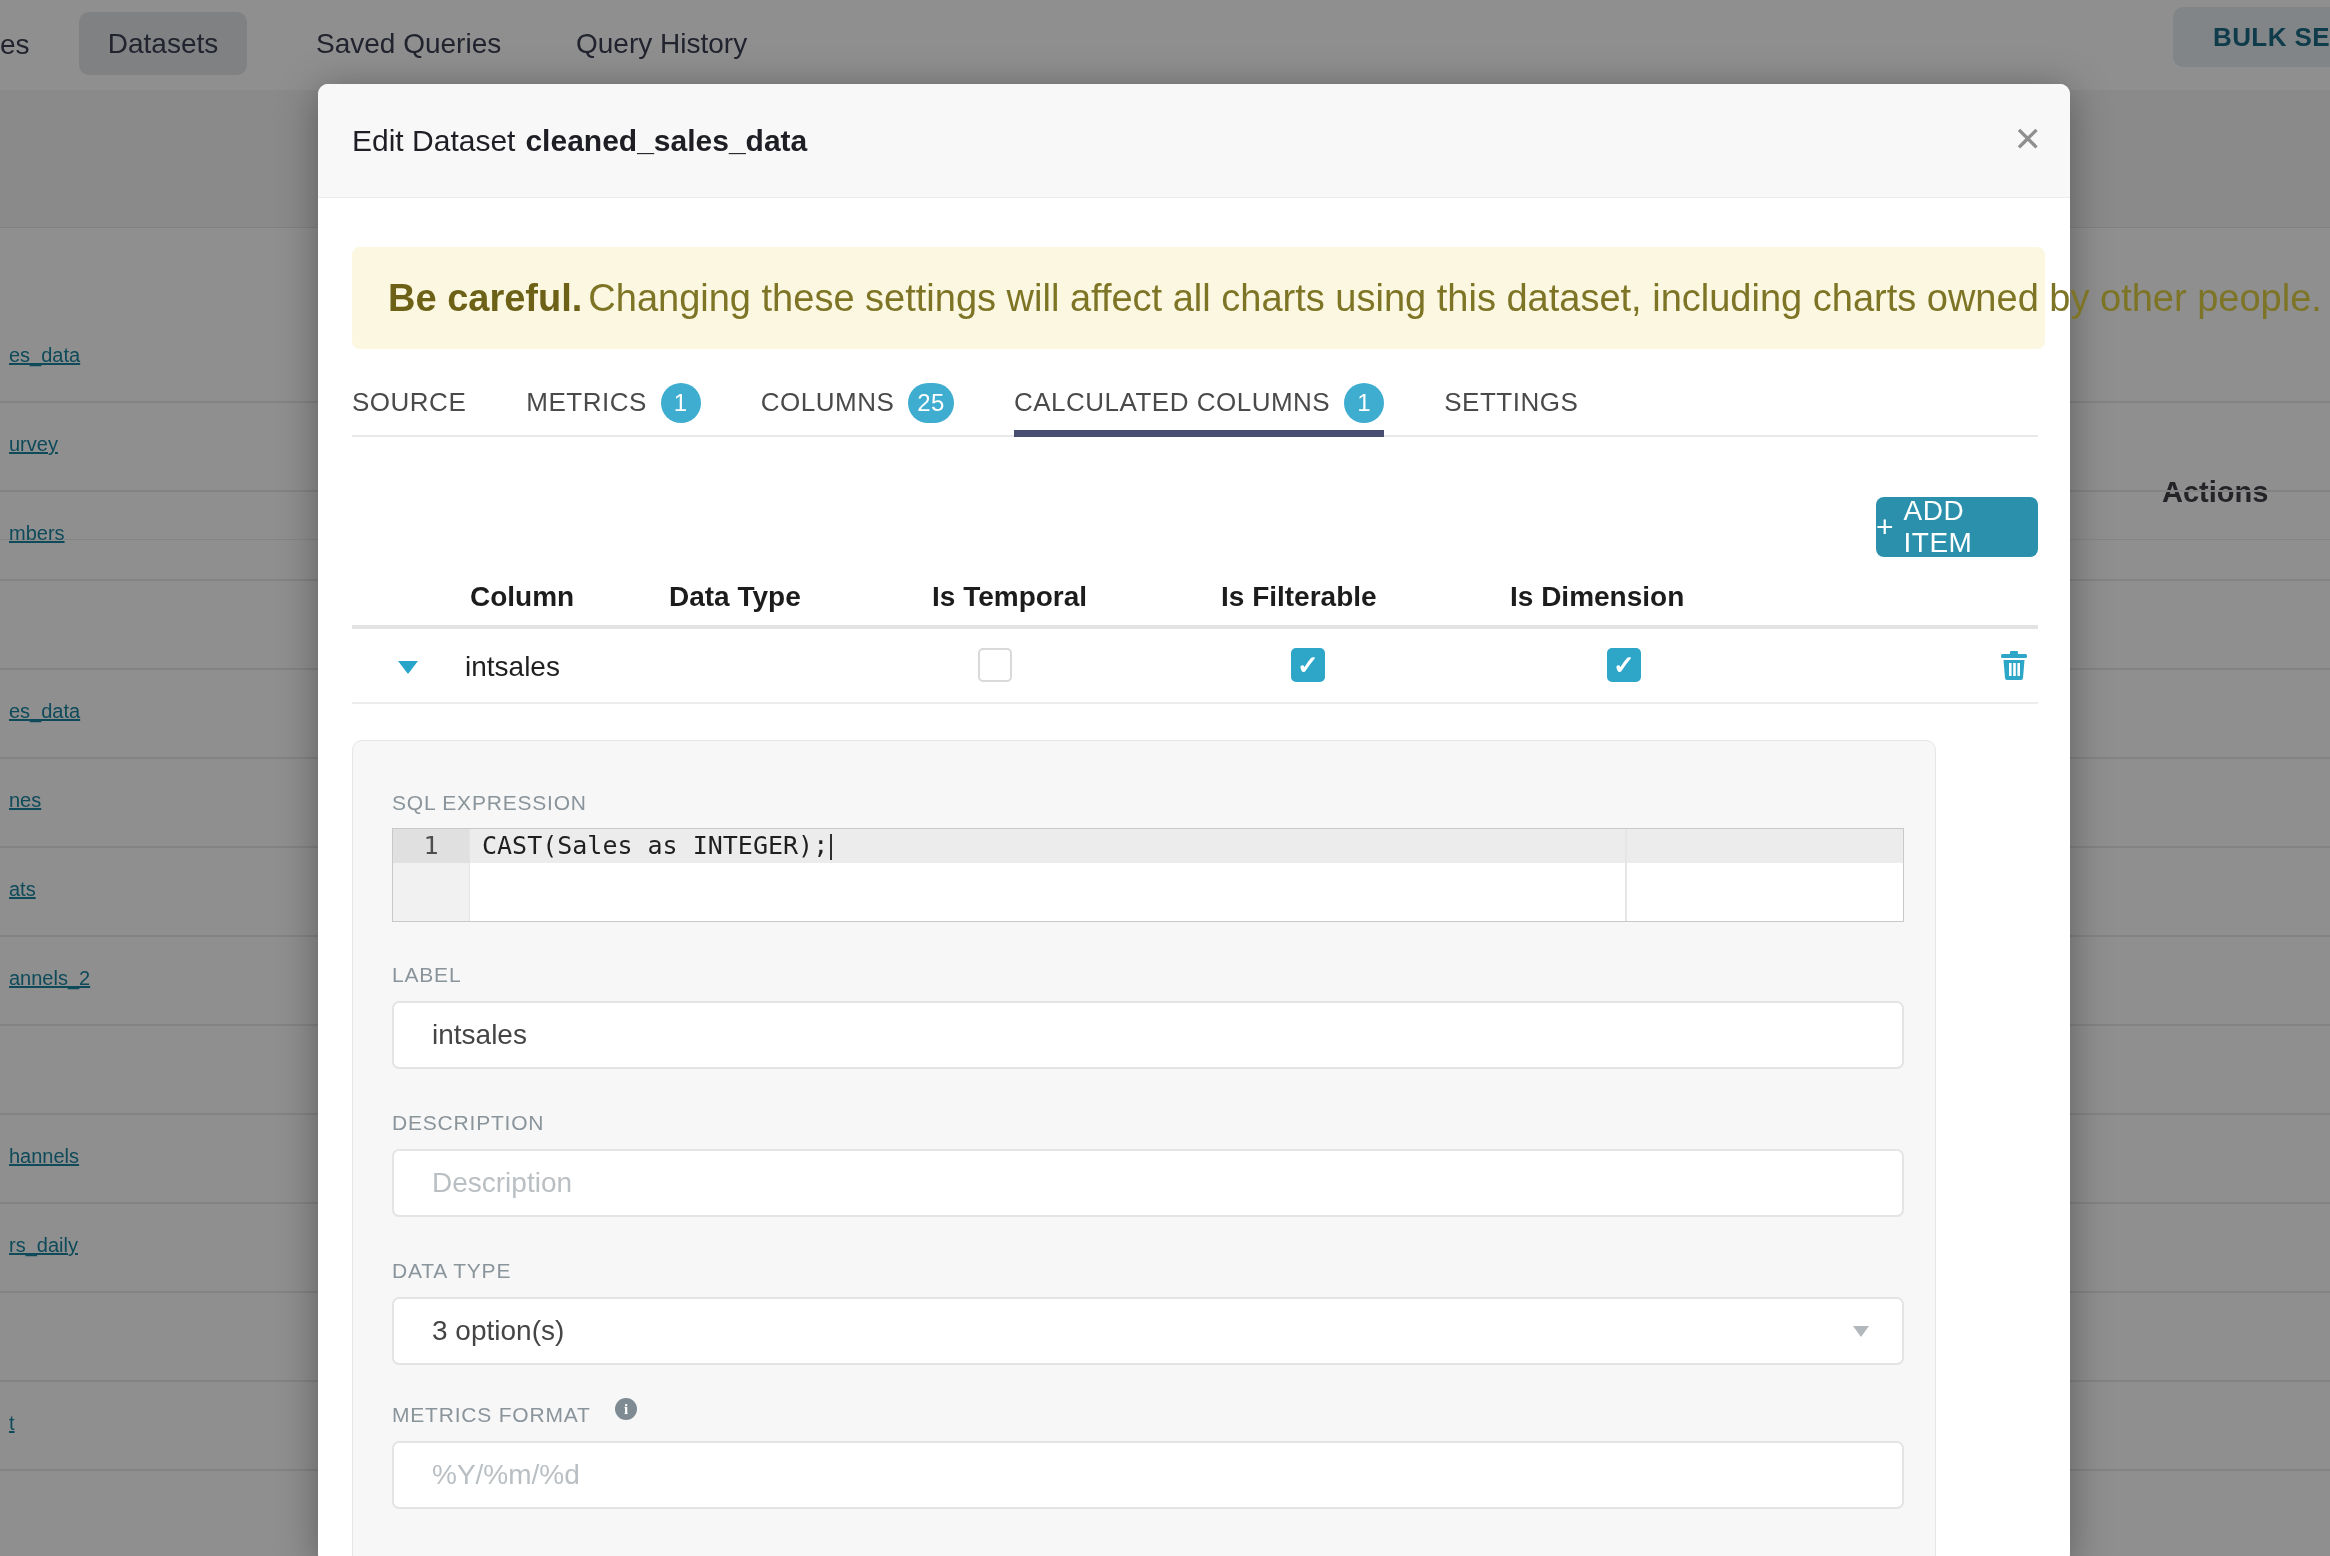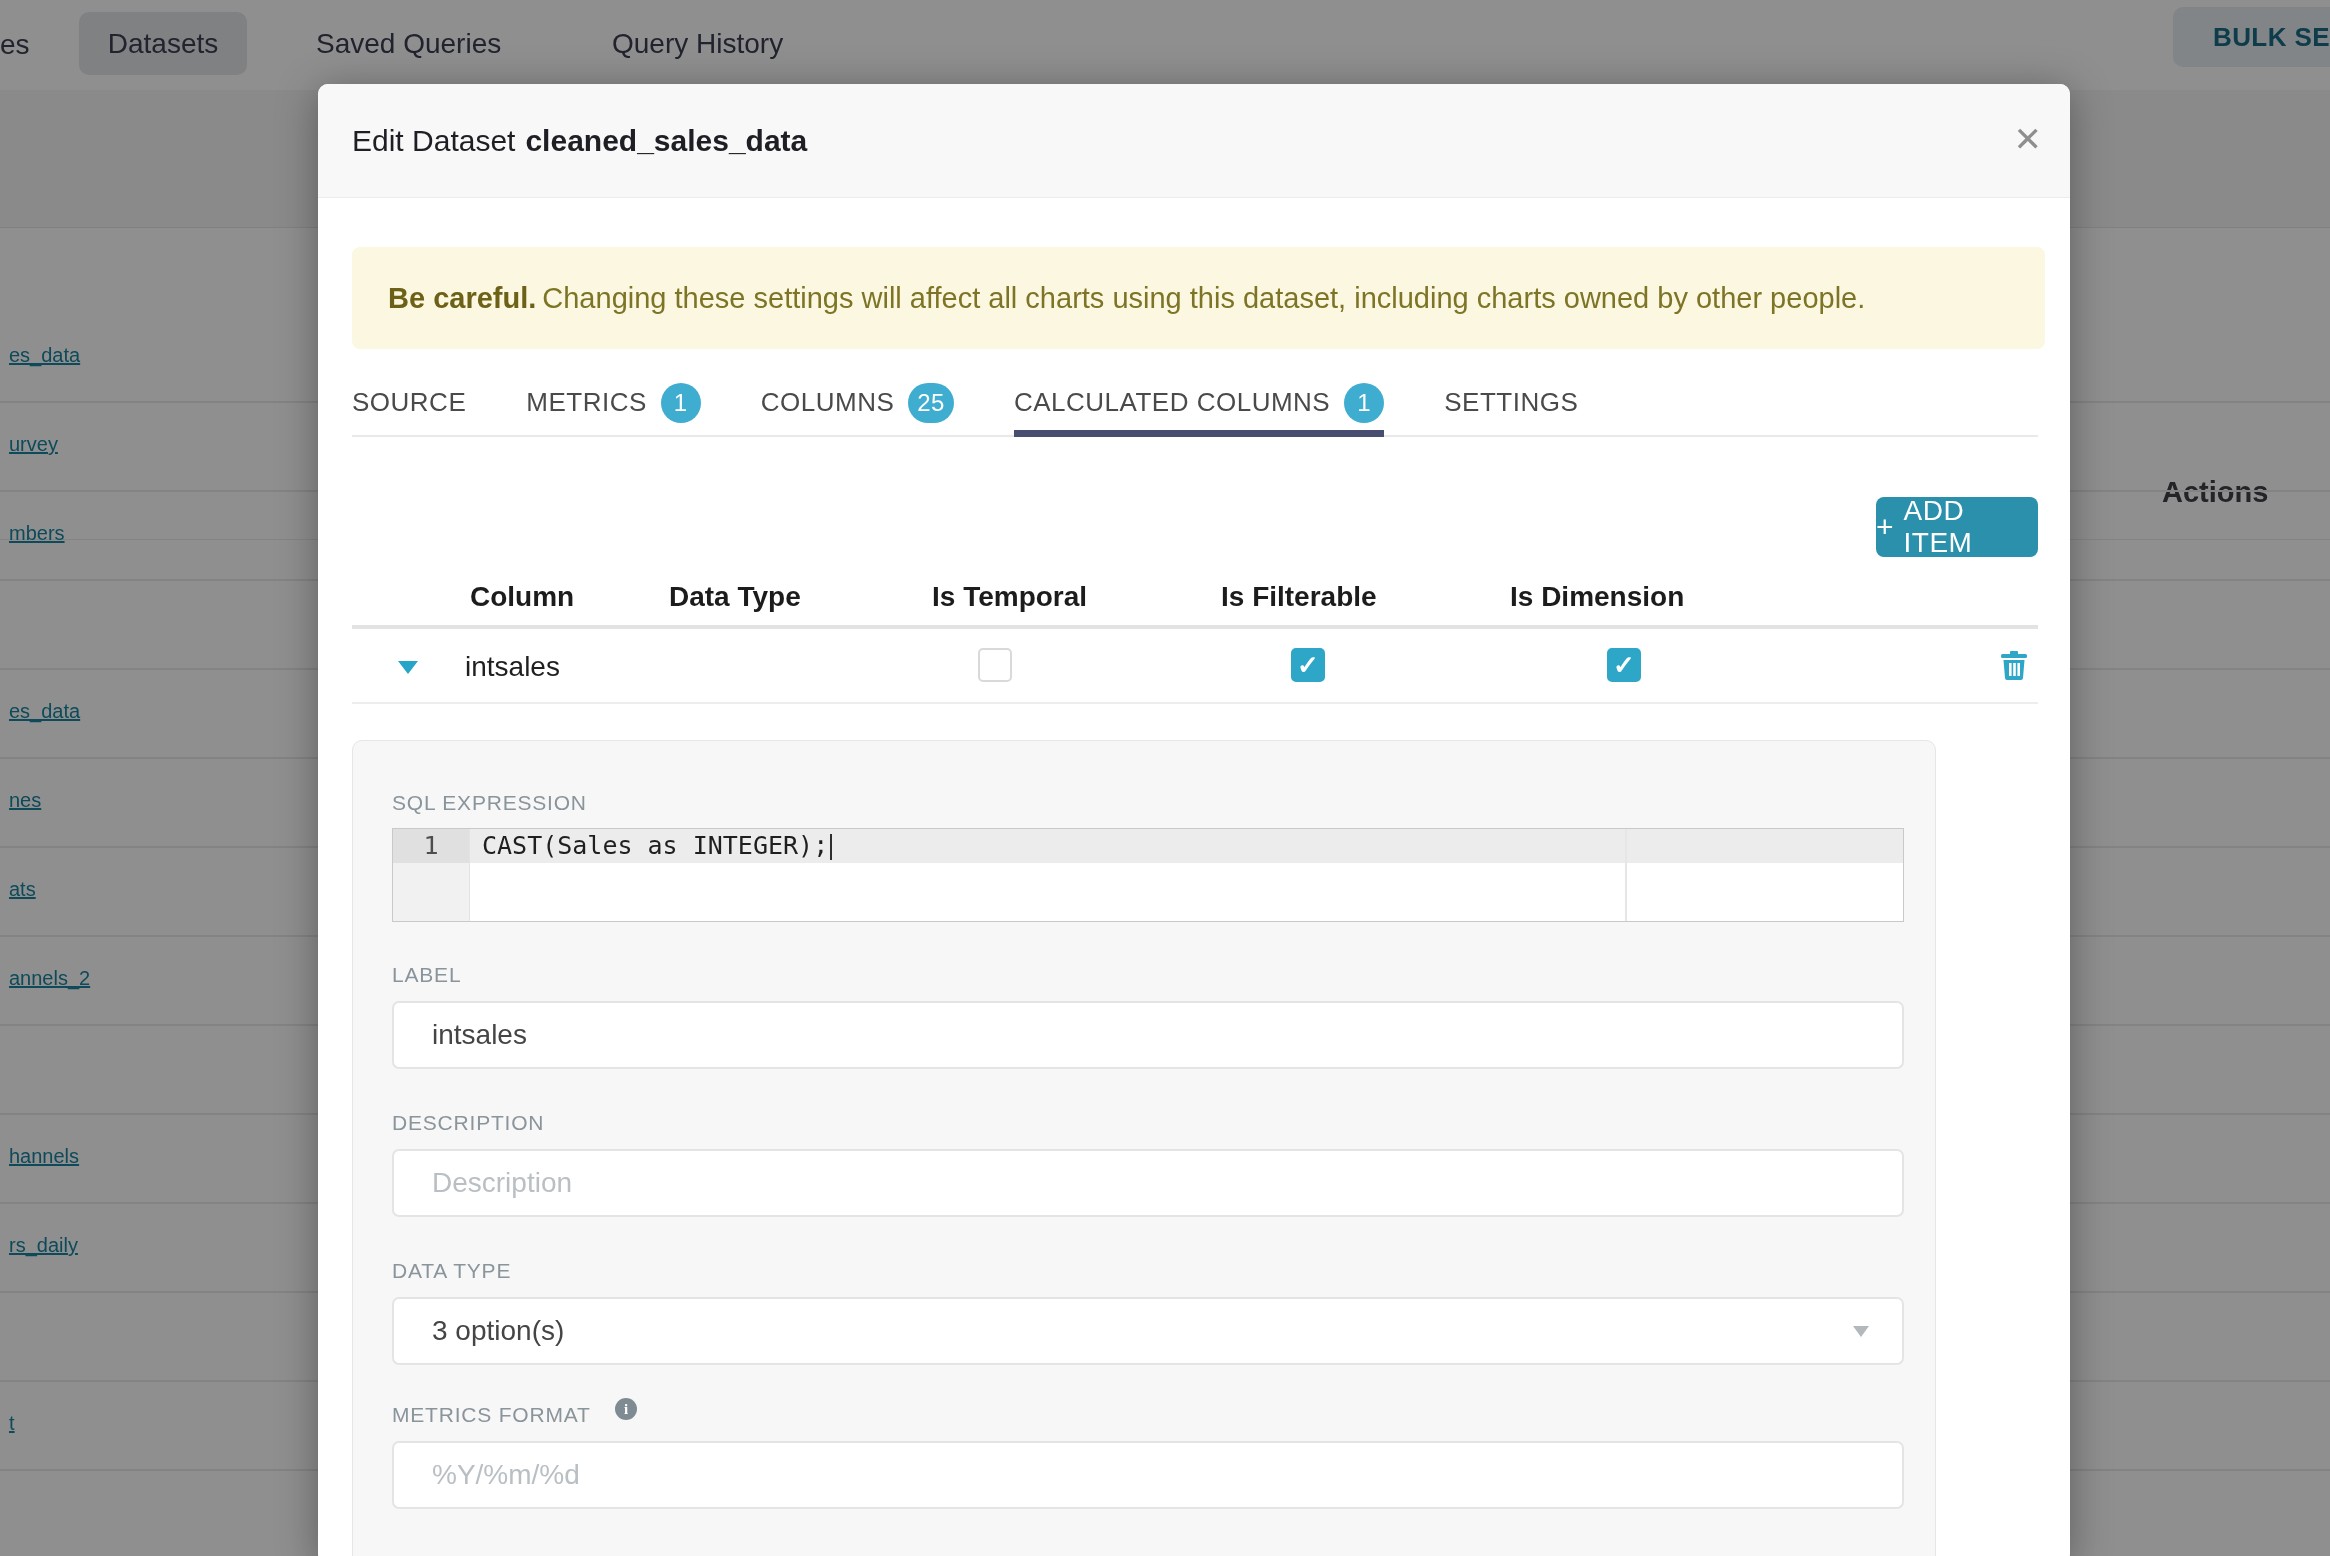--- a/index.html
+++ b/index.html
@@ -31,21 +31,21 @@
   .modal{position:absolute;left:318px;top:84px;width:1752px;height:1480px;background:#fff;border-radius:10px;
          box-shadow:0 6px 40px rgba(0,0,0,.35);z-index:10;}
   .m-header{position:absolute;left:0;top:0;width:100%;height:113px;background:#f8f8f8;
             border-bottom:1px solid #ececec;border-radius:10px 10px 0 0;}
   .m-title{position:absolute;left:34px;top:0;height:113px;line-height:113px;font-size:30px;color:#1e1e25;}
   .m-title b{font-weight:700;}
   .m-title .pre{margin-right:10px;}
   .m-close{position:absolute;right:28px;top:0;height:113px;line-height:110px;font-size:34px;color:#8f8f8f;cursor:pointer;}
 
   .banner{position:absolute;left:34px;top:163px;width:1693px;height:102px;background:#fbf7e0;border-radius:8px;}
-  .banner-text{position:absolute;left:36px;top:0;height:76px;line-height:102px;font-size:29px;color:#7d7425;white-space:nowrap;}
+  .banner-text{position:absolute;left:36px;top:0;height:76px;line-height:102px;font-size:38px;color:#7d7425;white-space:nowrap;}
   .banner-text b{color:#6d6117;font-weight:700;margin-right:6px;}
 
   .tabs{position:absolute;left:34px;top:286px;width:1686px;height:65px;border-bottom:2px solid #e9e9e9;
         display:flex;gap:60px;align-items:center;}
   .tab{position:relative;height:65px;display:flex;align-items:center;font-size:26px;color:#4a4a4a;
        letter-spacing:.5px;font-weight:500;cursor:pointer;}
   .tab.active::after{content:"";position:absolute;left:0;right:0;bottom:-2px;height:7px;background:#474e70;}
   .badge{display:inline-flex;justify-content:center;align-items:center;margin-left:14px;min-width:40px;height:40px;
          padding:0 9px;box-sizing:border-box;border-radius:20px;background:#3fadd0;color:#fff;font-size:24px;}
   .badge:empty{display:none;}
@@ -94,21 +94,21 @@
 </style>
 </head>
 <body>
 
 <div id="app">
 
   <div class="topnav">
     <span class="nav-tail">es</span>
     <div class="nav-tab sel">Datasets</div>
     <div class="nav-tab" style="left:316px;">Saved Queries</div>
-    <div class="nav-tab" style="left:612px;">Query History</div>
+    <div class="nav-tab" style="left:576px;">Query History</div>
     <div class="bulk-btn">BULK SELECT</div>
   </div>
 
   <div class="toolbar">
     <span class="db-label">atabase:</span>
     <span class="db-value">examples</span>
     <span class="tri db-caret"></span>
   </div>
 
   <div class="bgcard">

